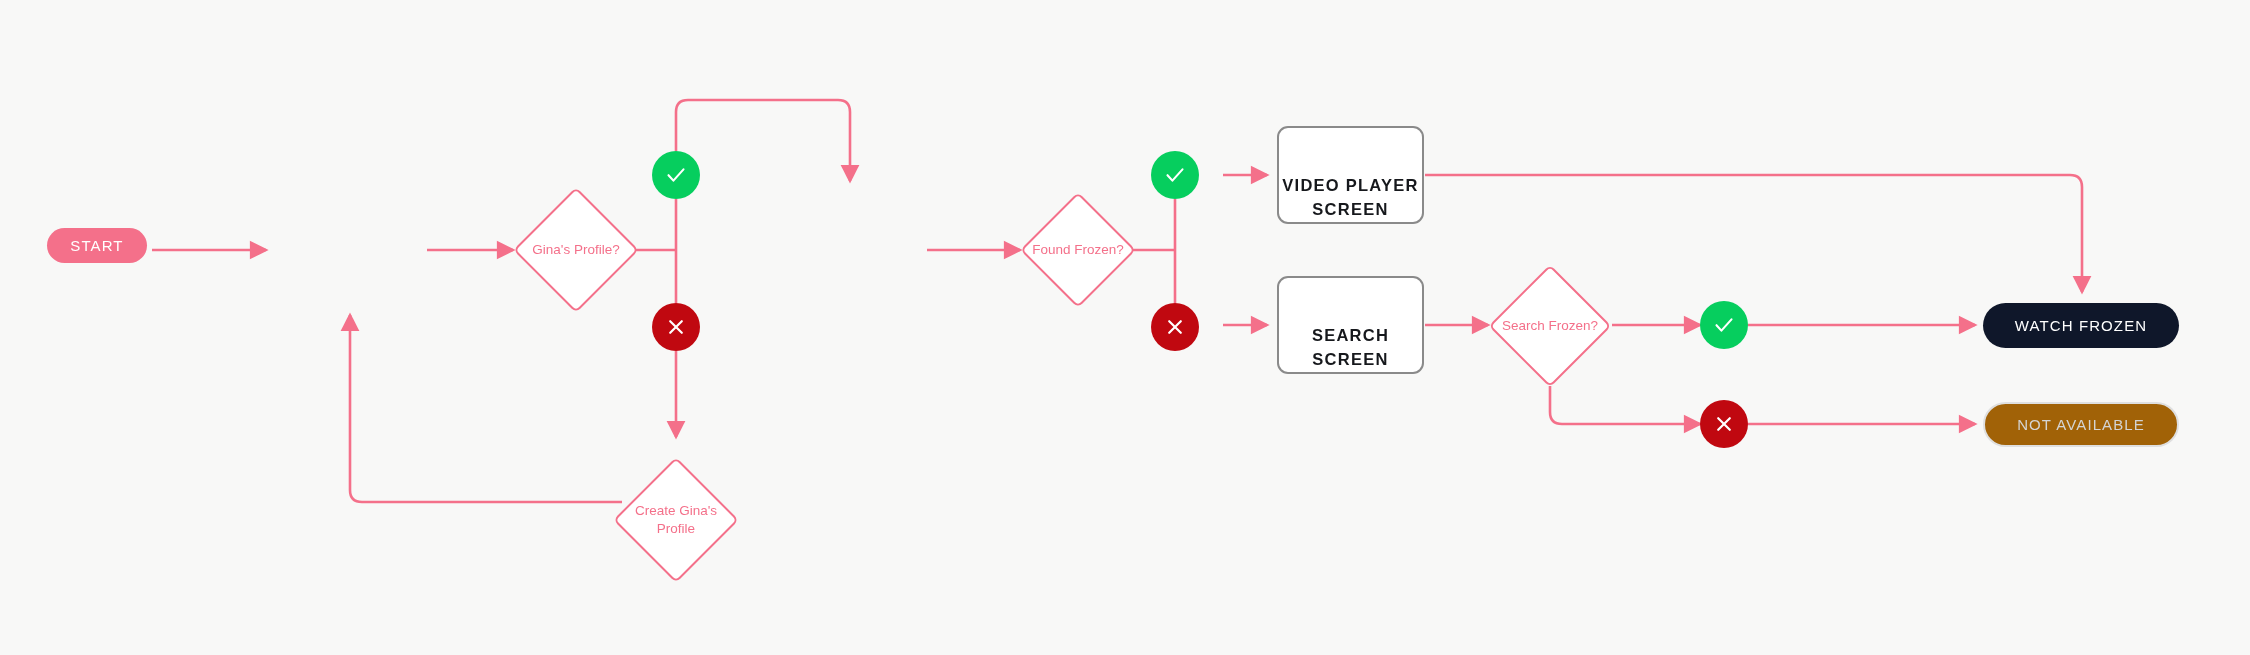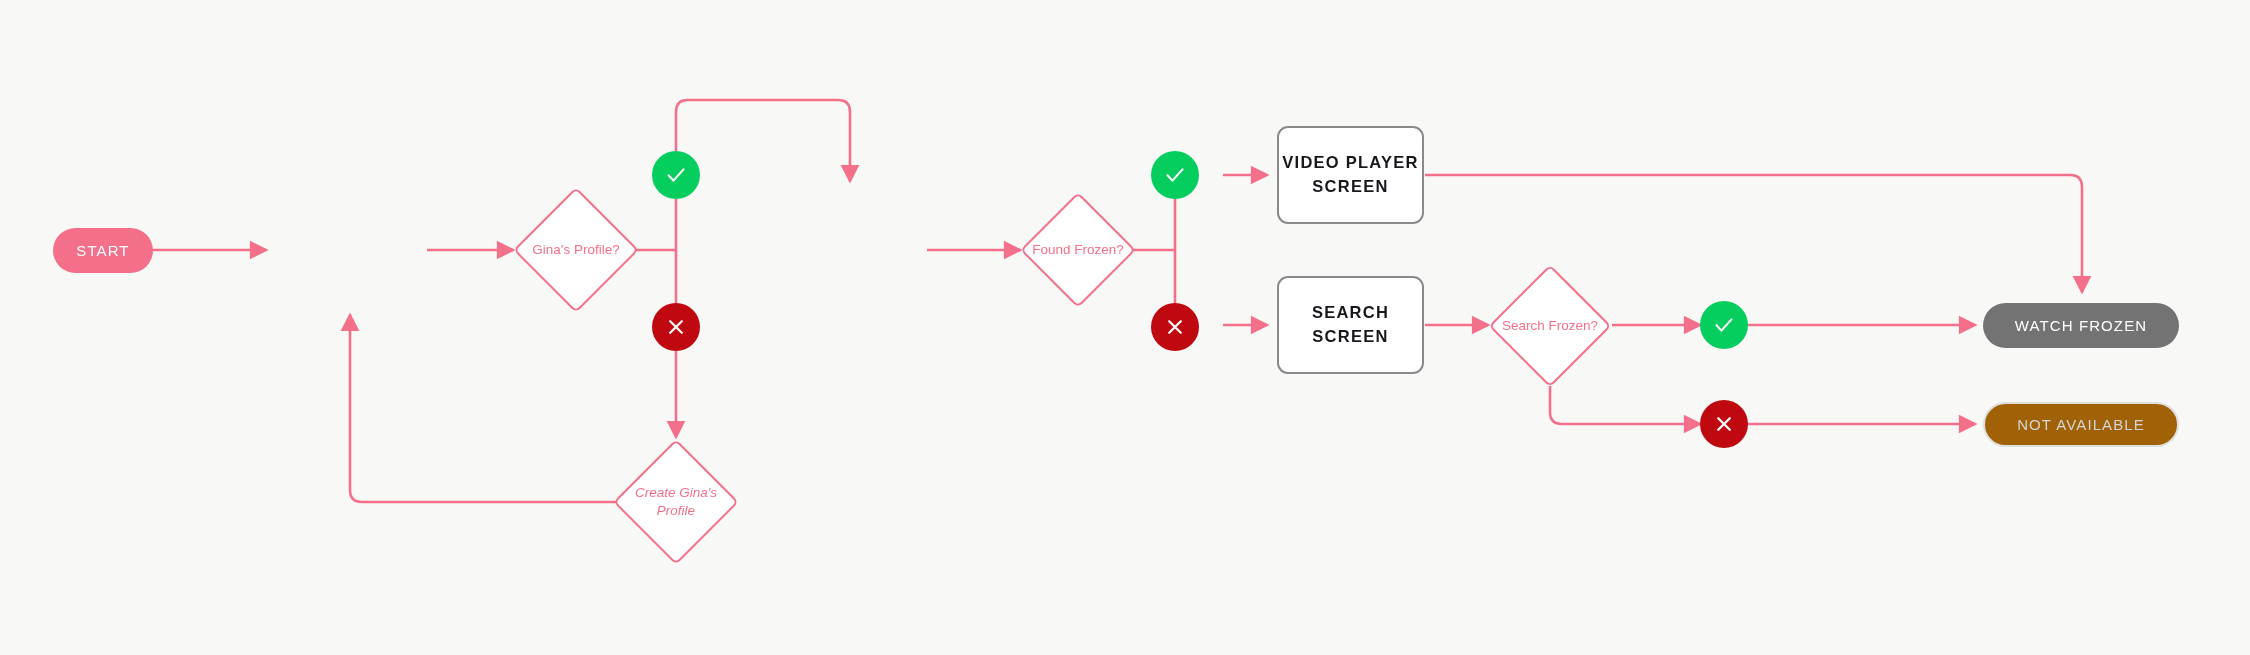--- a/index.html
+++ b/index.html
@@ -33,21 +33,21 @@
     background: #F4708A;
     border-radius: 999px;
     color: #FFFFFF;
     font-size: 15px;
     letter-spacing: 1.1px;
     font-weight: 400;
   }
 
   
   .screen-box {
-    display: flex; align-items: center; justify-content: center;
+    display: flex; align-items: flex-end; justify-content: center;
     text-align: center;
     background: #FFFFFF;
     border: 2.2px solid #8A8A8A;
     border-radius: 11px;
     color: #16181C;
     font-size: 16.5px;
     font-weight: 700;
     letter-spacing: 1.25px;
     line-height: 1.45;
   }
@@ -87,21 +87,21 @@
 
   
   .pill-result {
     display: flex; align-items: center; justify-content: center;
     border-radius: 999px;
     font-size: 15px;
     letter-spacing: 1.1px;
     box-sizing: border-box;
   }
   .pill-watch {
-    background: #737373;
+    background: #0f172a;
     color: #FFFFFF;
     text-align: center;
   }
   .pill-unavailable {
     background: #a16207;
     border: 2px solid #DFDFDF;
     color: #D4D4D4;
   }
 </style>
 </head>
@@ -150,21 +150,21 @@
       <path d="M1612,325 L1700,325" marker-end="url(#ar)"></path>
 
       <path d="M1748,325 L1975,325" marker-end="url(#ar)"></path>
 
       <path d="M1550,386 L1550,412 Q1550,424 1562,424 L1700,424" marker-end="url(#ar)"></path>
 
       <path d="M1748,424 L1975,424" marker-end="url(#ar)"></path>
     </g>
   </svg>
 
-  <div class="node pill-start" style="left:53px; top:228px; width:100px; height:45px;">
+  <div class="node pill-start" style="left:47px; top:228px; width:100px; height:35px;">
     <span>START</span>
   </div>
 
 
   <div class="node diamond-wrap" style="left:513px; top:187px; width:126px; height:126px;">
     <div class="diamond-shape" style="width:89px; height:89px;"></div>
     <div class="diamond-label" style="width:140px;">Gina's Profile?</div>
   </div>
 
   <div class="node circle circle-yes" style="left:652px; top:151px; width:48px; height:48px;">
@@ -172,21 +172,21 @@
       <path d="M5.5,13.2 L10.4,18.6 L20.5,7.4" fill="none" stroke="#FFFFFF" stroke-width="2.1" stroke-linecap="round" stroke-linejoin="round"></path>
     </svg>
   </div>
 
   <div class="node circle circle-no" style="left:652px; top:303px; width:48px; height:48px;">
     <svg width="26" height="26" viewBox="0 0 26 26">
       <path d="M7.2,7.2 L18.8,18.8 M18.8,7.2 L7.2,18.8" fill="none" stroke="#FFFFFF" stroke-width="2.2" stroke-linecap="round"></path>
     </svg>
   </div>
 
-  <div class="node diamond-wrap" style="left:613px; top:439px; width:126px; height:126px;font-style:italic;">
+  <div class="node diamond-wrap" style="left:613px; top:457px; width:126px; height:126px;">
     <div class="diamond-shape" style="width:89px; height:89px;"></div>
     <div class="diamond-label" style="width:120px;">Create Gina's
 Profile</div>
   </div>
 
 
   <div class="node diamond-wrap" style="left:1020px; top:192px; width:116px; height:116px;">
     <div class="diamond-shape" style="width:82px; height:82px;"></div>
     <div class="diamond-label" style="width:130px;">Found Frozen?</div>
   </div>

